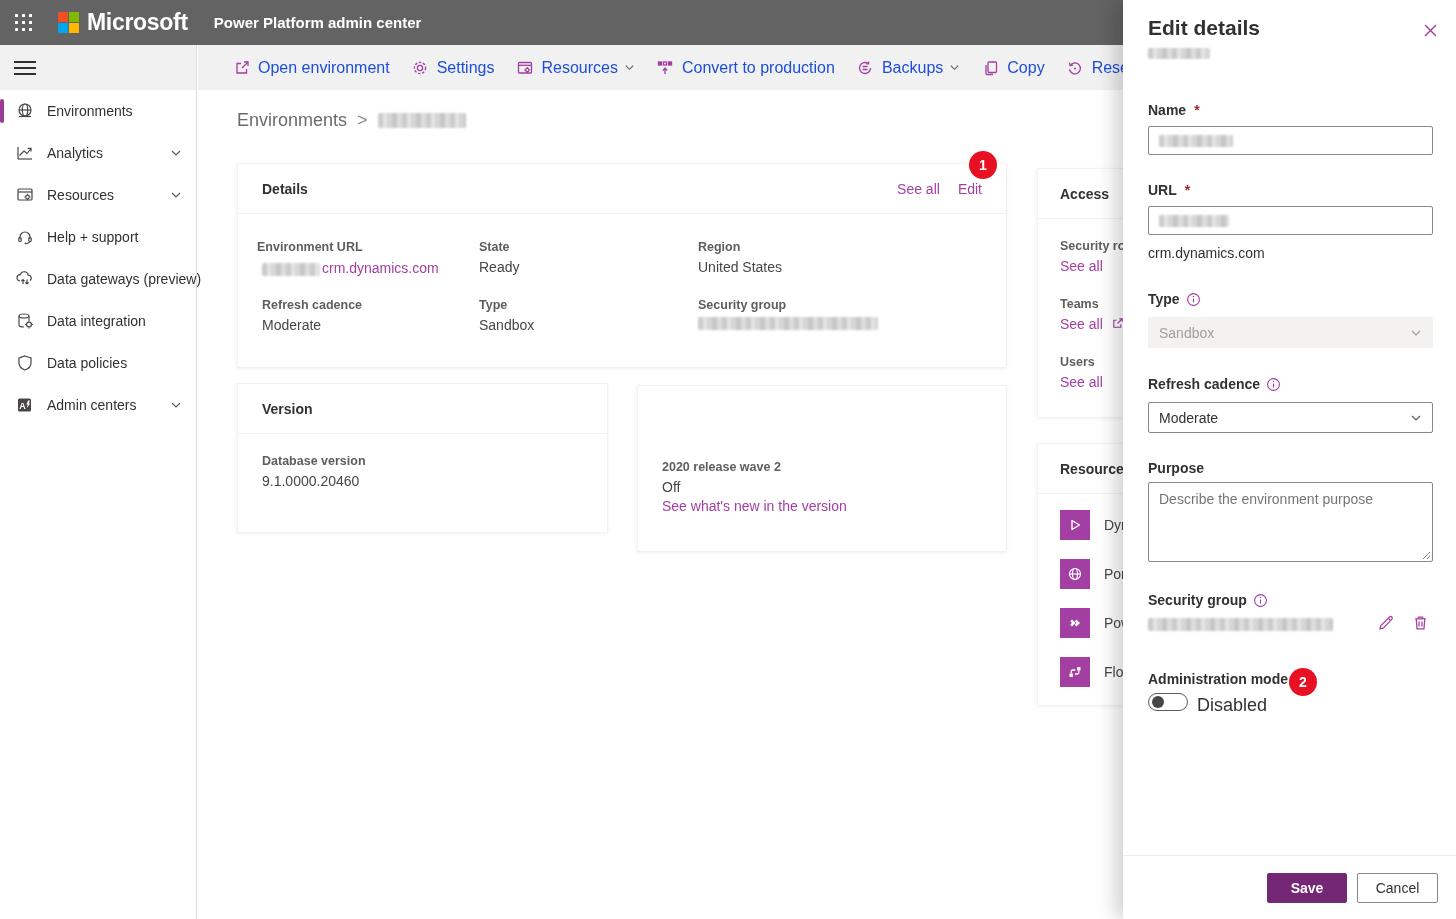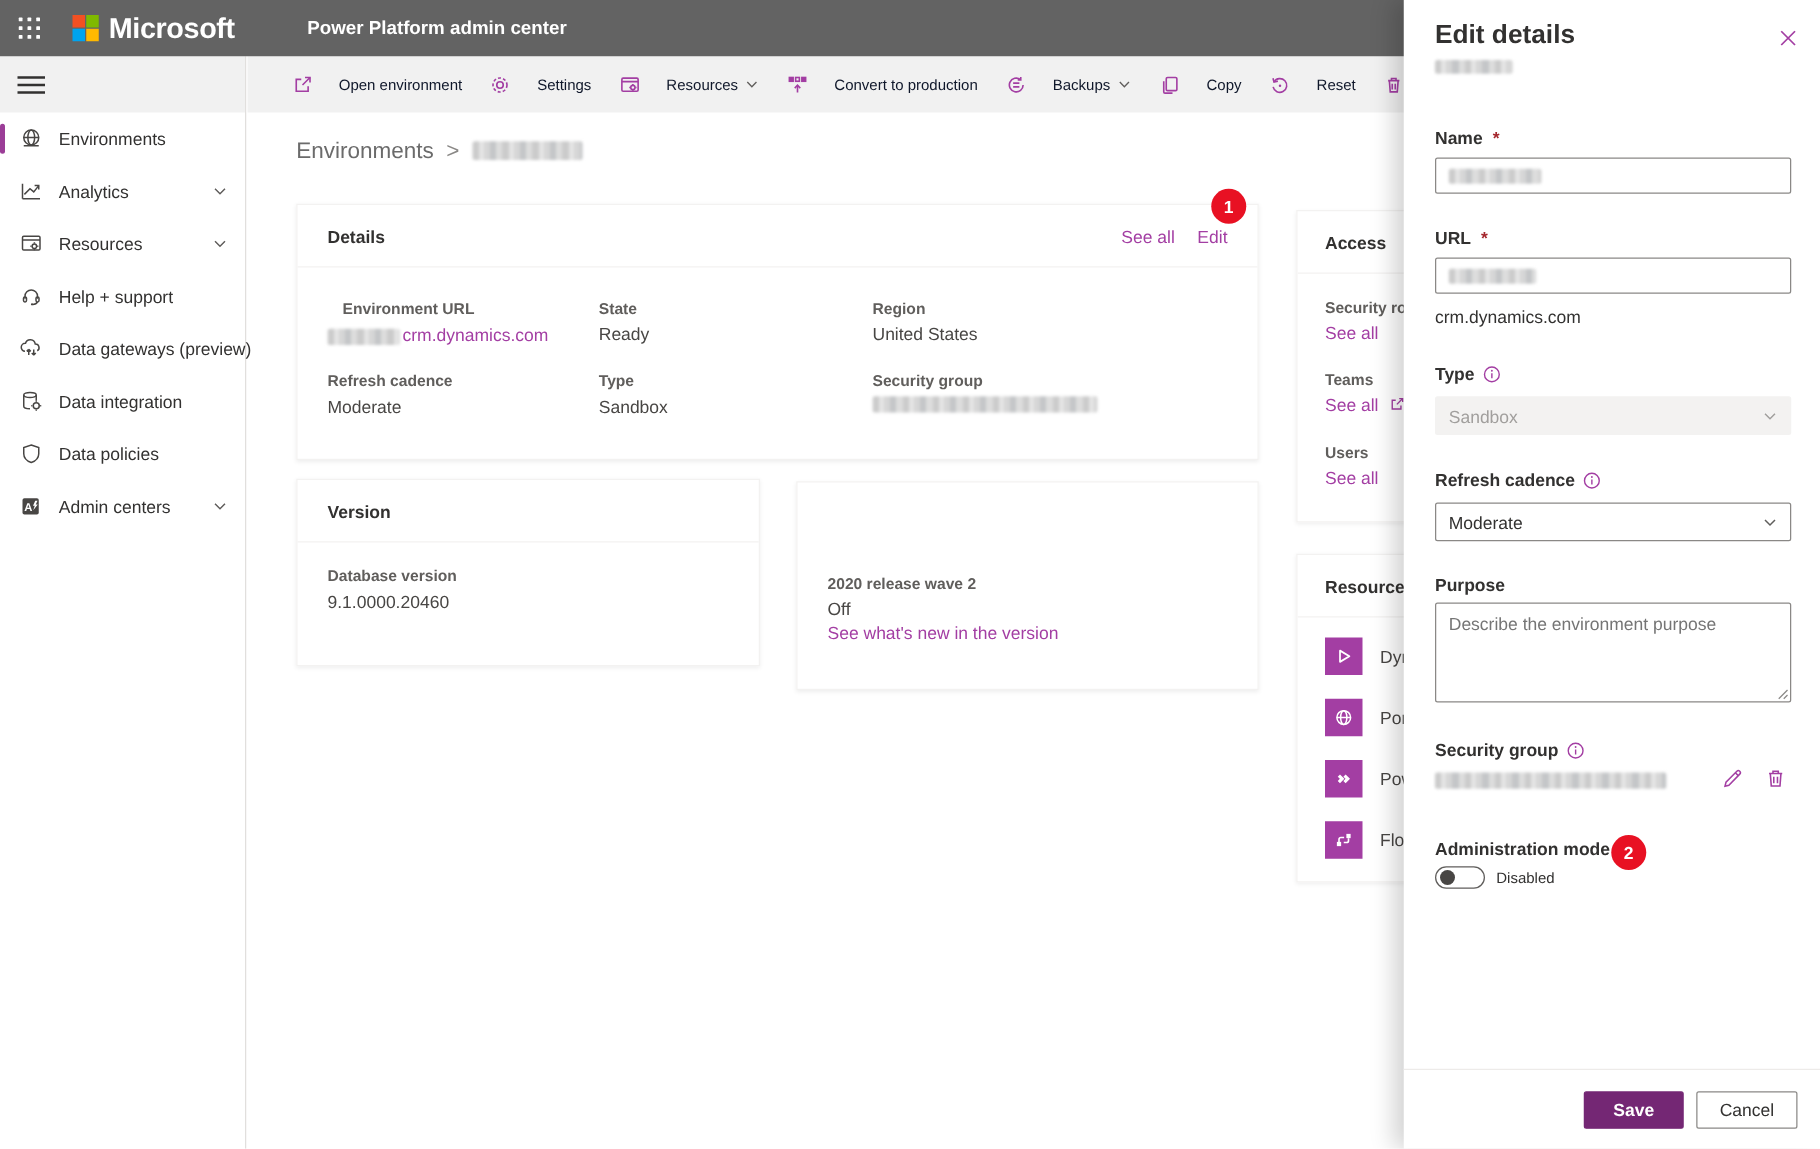--- a/index.html
+++ b/index.html
@@ -7,39 +7,39 @@
   .stage { position:relative; width:1456px; height:919px; background:#fff; }
 
   
   .topbar { position:absolute; left:0; top:0; width:1456px; height:45px; background:#636363; z-index:5; display:flex; align-items:center; }
   .waffle { width:46px; height:45px; display:flex; align-items:center; justify-content:center; cursor:pointer; }
   .waffle-grid { display:grid; grid-template-columns:repeat(3,5px); grid-template-rows:repeat(3,5px); gap:2px; }
   .waffle-grid span { width:3px; height:3px; background:#fff; border-radius:0.5px; margin:1px; }
   .mslogo { display:flex; align-items:center; gap:8px; margin-left:12px; }
   .mslogo-squares { display:grid; grid-template-columns:10px 10px; grid-template-rows:10px 10px; gap:1px; }
   .brand-text { color:#fff; font-size:23px; font-weight:700; letter-spacing:-0.3px; }
-  .app-title { color:#fff; font-size:15px; font-weight:700; margin-left:58px; }
+  .app-title { color:#fff; font-size:15px; font-weight:700; margin-left:26px; }
 
   
   .sidebar { position:absolute; left:0; top:45px; width:197px; height:874px; background:#ffffff; border-right:1px solid #e1dfdd; z-index:2; }
   .sidebar-head { height:45px; background:#f1f1f1; display:flex; align-items:center; padding-left:14px; }
   .hamburger { width:22px; cursor:pointer; }
   .hamburger div { height:2px; background:#323130; margin:4px 0; }
   .nav-item { position:relative; height:42px; display:flex; align-items:center; padding-left:15px; cursor:pointer; }
   .nav-item .bar { position:absolute; left:0; top:9px; width:4px; height:24px; border-radius:2px; background:transparent; }
   .nav-item.active .bar { background:#9b3d97; }
   .nav-icon { width:20px; height:20px; flex:0 0 20px; display:flex; align-items:center; justify-content:center; }
   .nav-label { margin-left:12px; font-size:14px; color:#323130; flex:1; white-space:nowrap; }
   .nav-chev { margin-right:14px; }
 
   
   .toolbar { position:absolute; left:198px; top:45px; width:1258px; height:45px; background:#f1f1f1; display:flex; align-items:center; padding-left:34px; z-index:2; }
   .tb-item { display:flex; align-items:center; margin-right:21px; cursor:pointer; }
   .tb-item .t-icon { width:19px; height:19px; margin-right:7px; display:flex; align-items:center; justify-content:center; }
-  .tb-item .t-label { font-size:12px; color:#0f172a; white-space:nowrap;margin-left:13px; }
+  .tb-item .t-label { font-size:16px; color:#1d4ed8; white-space:nowrap; }
   .tb-item .t-chev { margin-left:6px; }
 
   
   .content { position:absolute; left:198px; top:90px; width:1258px; height:829px; background:#fff; z-index:1; }
   .breadcrumb { position:absolute; left:39px; top:20px; font-size:18px; color:#6b6b6b; display:flex; align-items:center; }
   .breadcrumb .sep { margin:0 10px; color:#8a8886; }
 
   .card { position:absolute; background:#fff; border:1px solid #f3f2f1; box-shadow:0 1.2px 3.6px rgba(0,0,0,0.07); }
   .card-head { position:absolute; left:0; top:0; right:0; height:50px; border-bottom:1px solid #f3f2f1; display:flex; align-items:center; padding:0 24px; }
   .card-title { font-size:14px; font-weight:700; color:#323130; }
@@ -352,21 +352,21 @@
     </div>
 
     <div class="card" style="left:39px; top:73px; width:770px; height:205px;">
       <div class="card-head">
         <span class="card-title">Details</span>
         <span class="head-links">
           <a class="plink">See all</a>
           <a class="plink">Edit</a>
         </span>
       </div>
-      <span class="flabel" style="left:36px; top:76px;">Environment URL</span>
+      <span class="flabel" style="left:19px; top:76px;">Environment URL</span>
       <span class="fvalue" style="left:24px; top:96px;">
         <span class="redact" style="width:58px;height:13px;margin-right:2px;"></span><a class="plink">crm.dynamics.com</a>
       </span>
       <span class="flabel" style="left:241px; top:76px;">State</span>
       <span class="fvalue" style="left:241px; top:95px;">Ready</span>
       <span class="flabel" style="left:460px; top:76px;">Region</span>
       <span class="fvalue" style="left:460px; top:95px;">United States</span>
       <span class="flabel" style="left:24px; top:134px;">Refresh cadence</span>
       <span class="fvalue" style="left:24px; top:153px;">Moderate</span>
       <span class="flabel" style="left:241px; top:134px;">Type</span>
@@ -556,20 +556,20 @@
         </svg>
     </span>
 
     <div class="plabel" style="top:671px;">
       <span>Administration mode</span>
     </div>
     <div class="badge" style="left:166px; top:668px;">2</div>
     <div class="toggle" style="top:693px;">
       <div class="knob"></div>
     </div>
-    <div style="position:absolute; left:74px; top:695px; font-size:12px; color:#323130;">Disabled</div>
+    <div style="position:absolute; left:74px; top:695px; font-size:18px; color:#323130;">Disabled</div>
 
     <div class="panel-divider"></div>
     <div class="btn btn-save">Save</div>
     <div class="btn btn-cancel">Cancel</div>
   </div>
 
 </div>
 
 </body></html>

